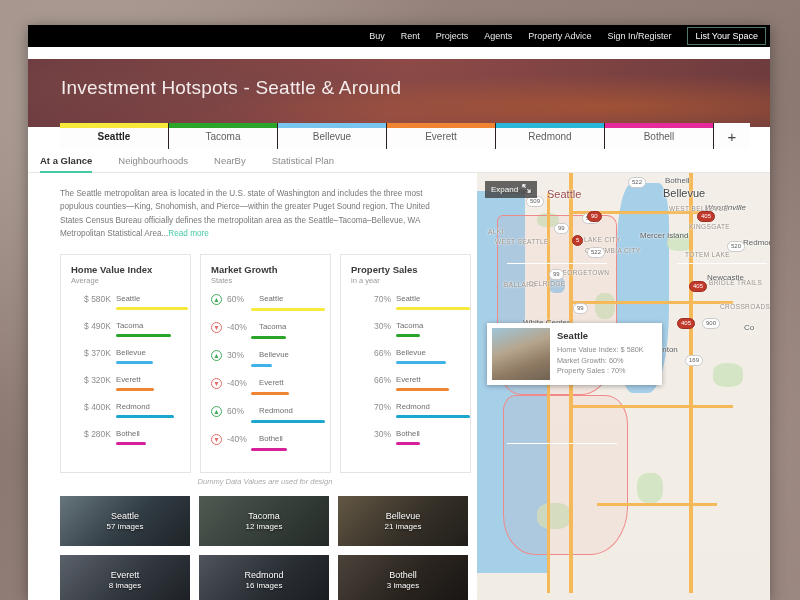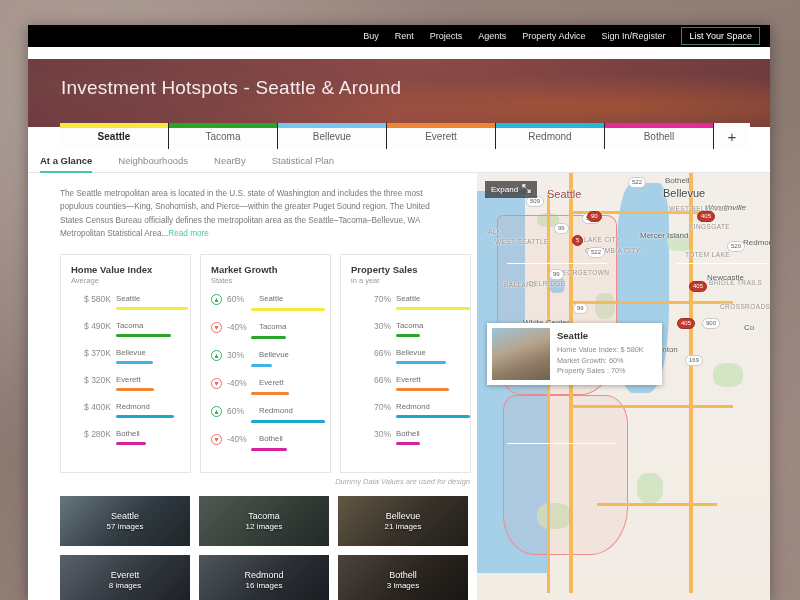--- a/index.html
+++ b/index.html
@@ -23,21 +23,21 @@
     left: 28px; top: 25px;
     width: 742px; height: 575px;
     background: #ffffff;
     overflow: hidden;
     box-shadow: 0 2px 14px rgba(0,0,0,.35);
   }
   
   .topnav {
     height: 22px; background: #000;
     display: flex; align-items: center; justify-content: flex-end;
-    padding-right: 10px; gap: 16px;
+    padding-right: 4px; gap: 16px;
   }
   .topnav a {
     color: #e9e9e9; font-size: 9px; text-decoration: none; white-space: nowrap;
   }
   .list-space {
     border: 1px solid #4e7a6a; color: #ffffff; font-size: 9px;
     padding: 3px 7px; white-space: nowrap;
   }
   
   .hero {
@@ -117,21 +117,21 @@
   .barwrap.icon { padding-left: 40px; }
   .tri {
     width: 11px; height: 11px; border-radius: 50%;
     display: inline-flex; align-items: center; justify-content: center;
     font-size: 7px; line-height: 1; flex: 0 0 auto;
   }
   .tri.up { border: 1px solid #3fae5a; color: #3fae5a; }
   .tri.down { border: 1px solid #e2706a; color: #e2706a; }
   .dummy {
     font-size: 7.5px; color: #aaa; font-style: italic;
-    text-align: right; width: 410px; margin-top: 4px;
+    text-align: center; width: 410px; margin-top: 4px;
   }
   
   .gallery {
     display: flex; flex-wrap: wrap; gap: 9px; margin-top: 10px; width: 410px;
   }
   .tile {
     width: 130px; height: 50px; position: relative; overflow: hidden;
     display: flex; flex-direction: column; align-items: center; justify-content: center;
     color: #fff;
   }

